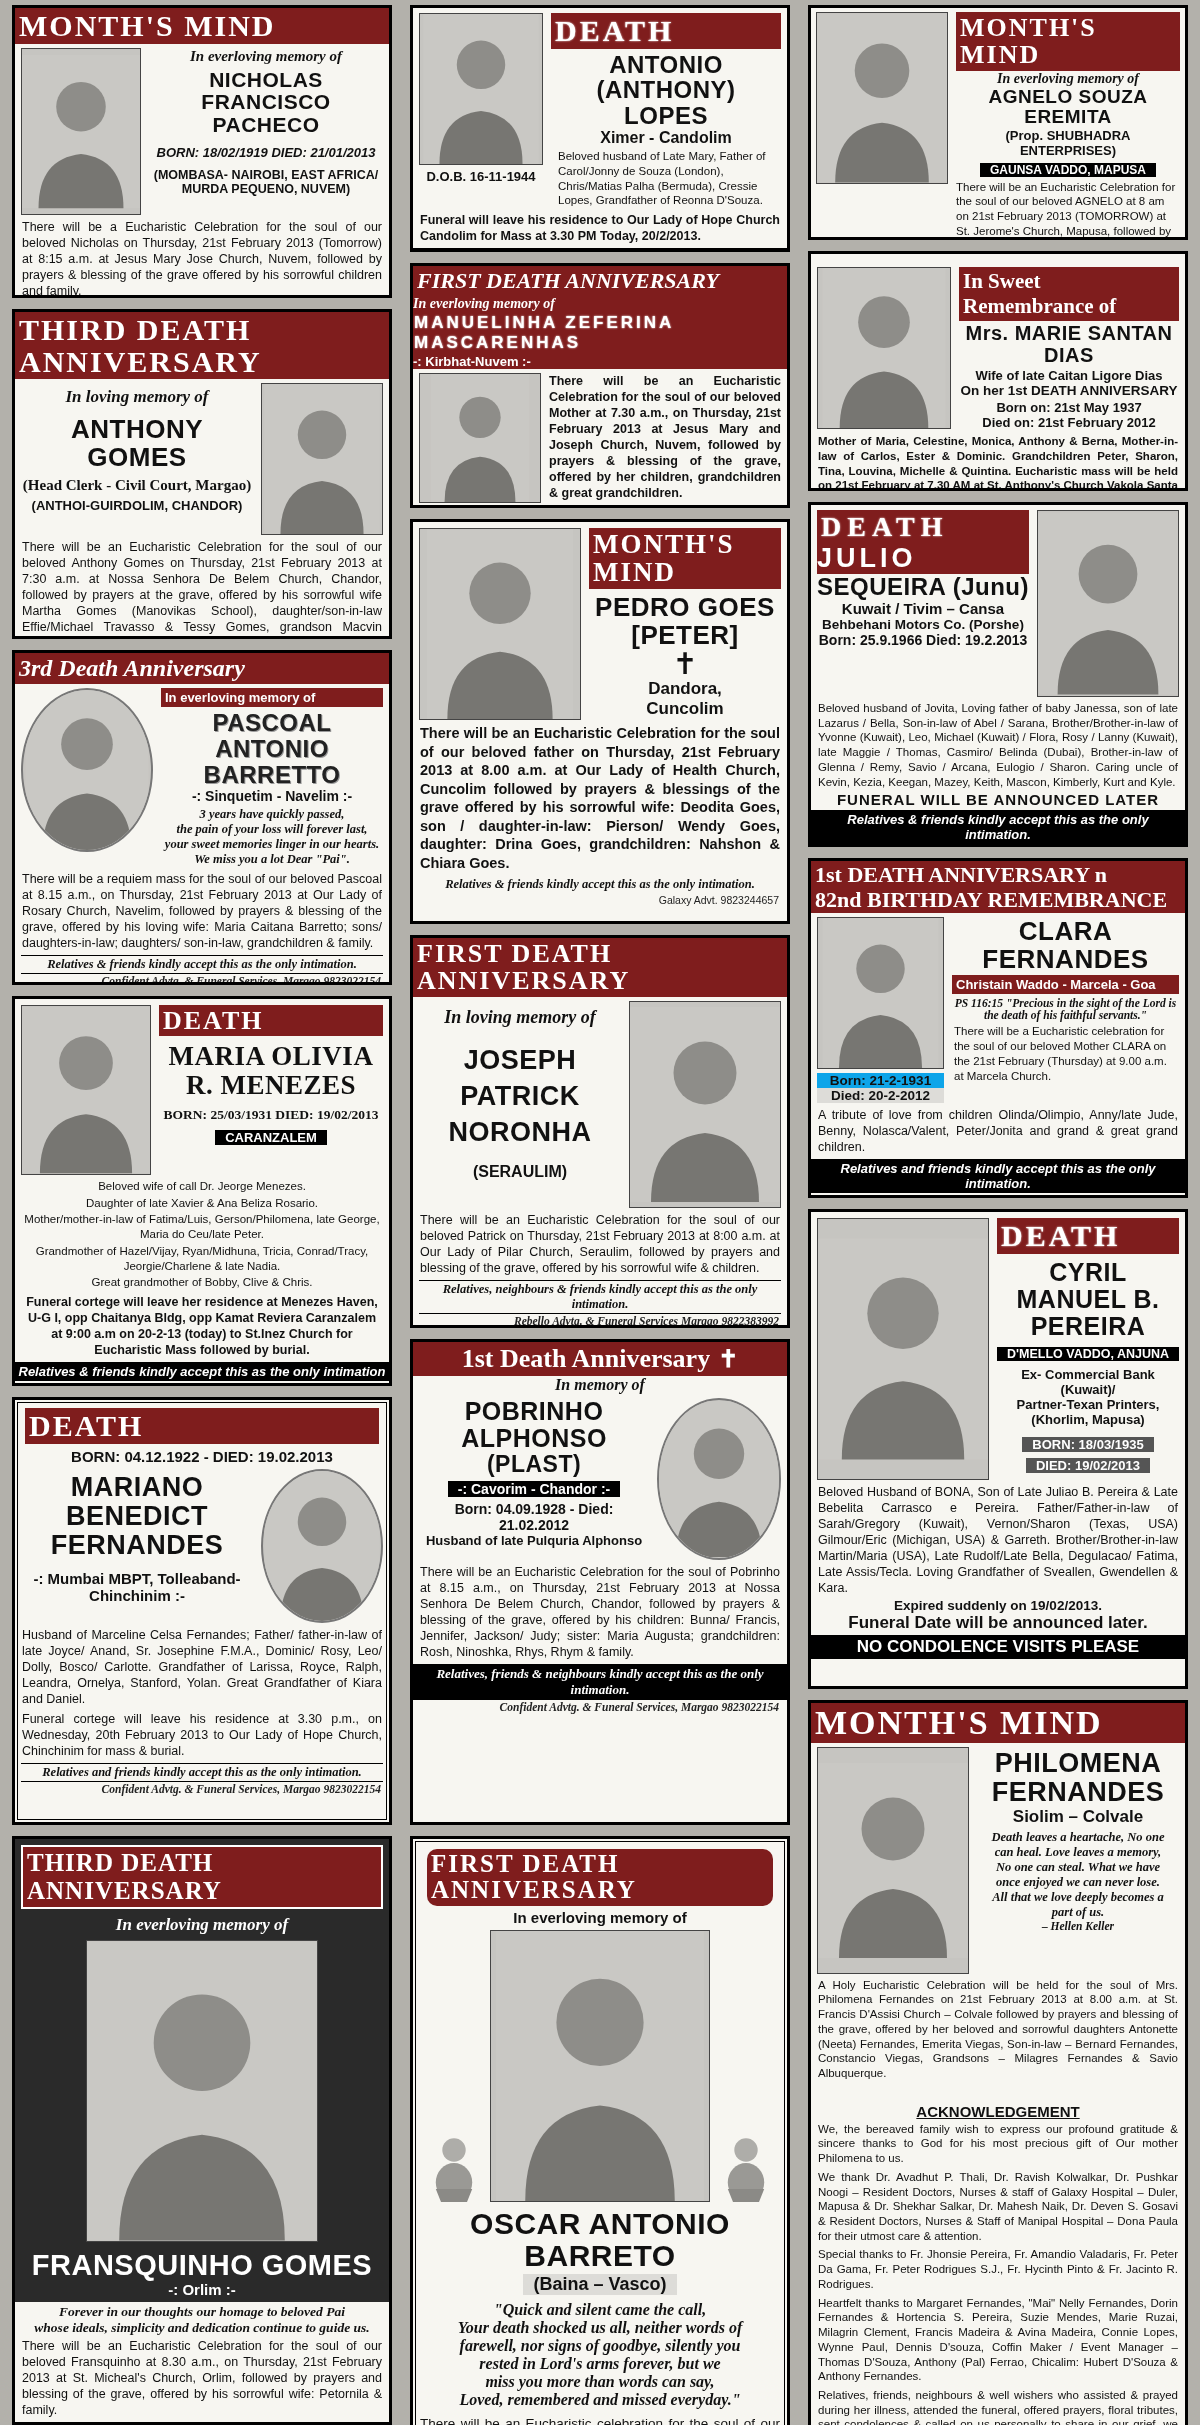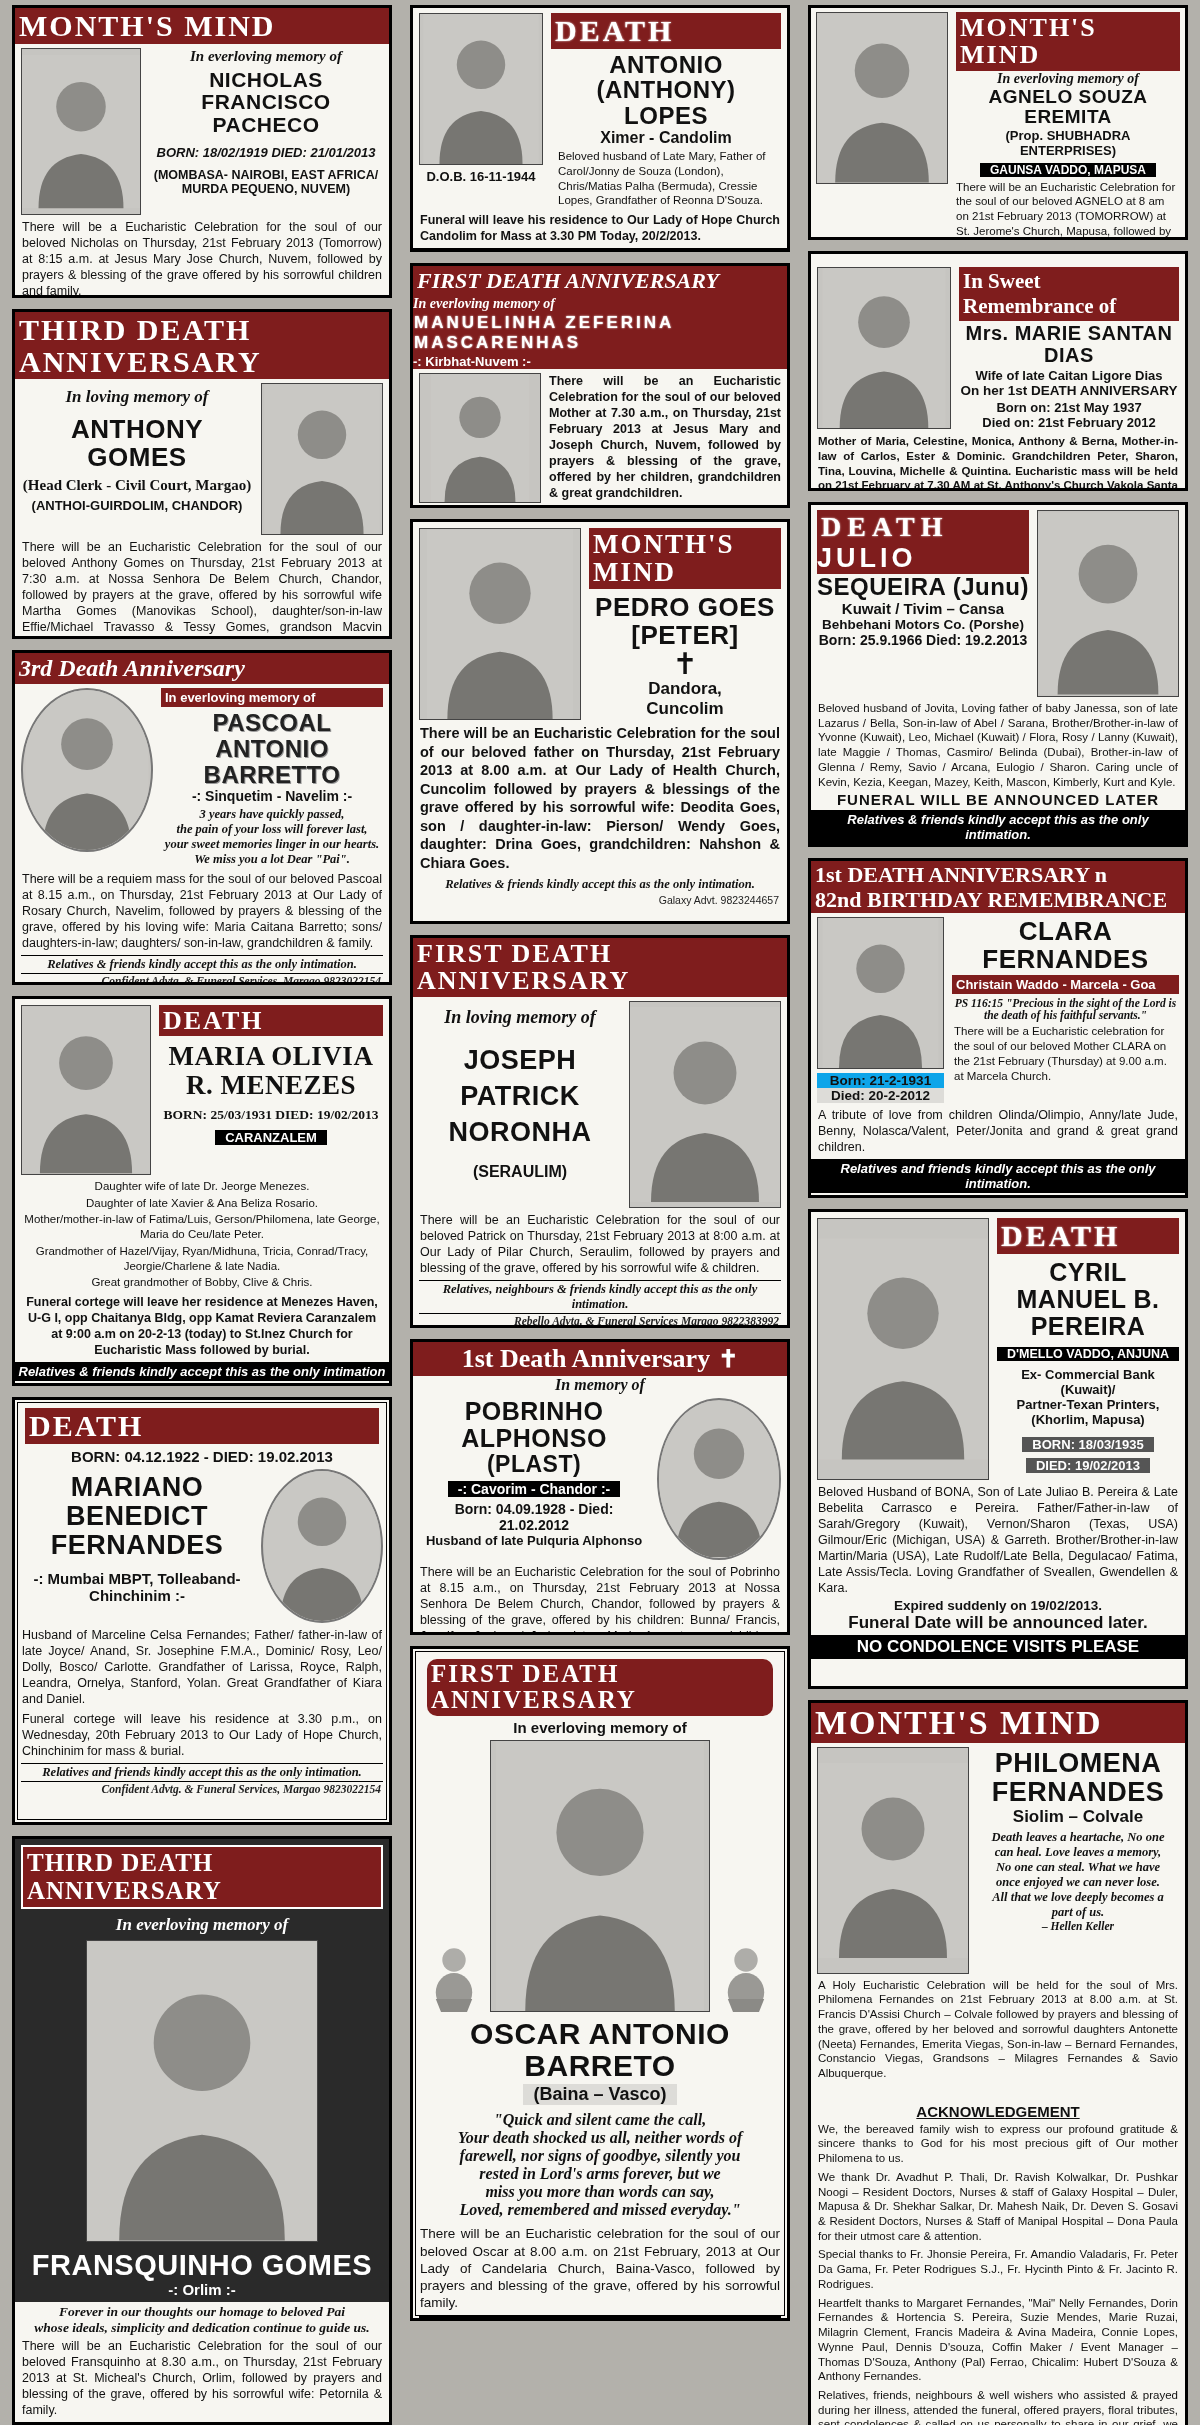--- a/index.html
+++ b/index.html
@@ -104,21 +104,21 @@
         <svg class="photo" viewBox="0 0 100 130" width="128" height="168">
             <use href="#bust"></use>
           </svg>
         <div class="grow center">
           <div class="bar serifbar" style="font-size:26px">DEATH</div>
           <div class="name" style="font-family:'Liberation Serif',serif;font-size:27px;margin-top:6px">MARIA OLIVIA R. MENEZES</div>
           <div style="font-weight:bold;font-size:13.5px;font-family:'Liberation Serif',serif;margin-top:6px">BORN: 25/03/1931 DIED: 19/02/2013</div>
           <div style="margin-top:5px"><span class="badge">CARANZALEM</span></div>
         </div>
       </div>
-      <div class="body center sm">Daughter wife of late Dr. Jeorge Menezes.</div>
+      <div class="body center sm">Beloved wife of call Dr. Jeorge Menezes.</div>
       <div class="body center sm" style="padding-top:0">Daughter of late Xavier &amp; Ana Beliza Rosario.</div>
       <div class="body center sm" style="padding-top:0">Mother/mother-in-law of Fatima/Luis, Gerson/Philomena, late George, Maria do Ceu/late Peter.</div>
       <div class="body center sm" style="padding-top:0">Grandmother of Hazel/Vijay, Ryan/Midhuna, Tricia, Conrad/Tracy, Jeorgie/Charlene &amp; late Nadia.</div>
       <div class="body center sm" style="padding-top:0">Great grandmother of Bobby, Clive &amp; Chris.</div>
       <div class="body center" style="font-weight:bold">Funeral cortege will leave her residence at Menezes Haven, U-G I, opp Chaitanya Bldg, opp Kamat Reviera Caranzalem at 9:00 a.m on 20-2-13 (today) to St.Inez Church for Eucharistic Mass followed by burial.</div>
       <div class="fbar">Relatives &amp; friends kindly accept this as the only intimation</div>
       <div class="adv">GOANRITES 9822332015 9822155397</div>
     </div>
 
     <div class="ad dbl" style="height:428px">
@@ -229,21 +229,21 @@
         </div>
         <svg class="photo" viewBox="0 0 100 130" width="150" height="205">
             <use href="#bust"></use>
           </svg>
       </div>
       <div class="body">There will be an Eucharistic Celebration for the soul of our beloved Patrick on Thursday, 21st February 2013 at 8:00 a.m. at Our Lady of Pilar Church, Seraulim, followed by prayers and blessing of the grave, offered by his sorrowful wife &amp; children.</div>
       <div class="fi">Relatives, neighbours &amp; friends kindly accept this as the only intimation.</div>
       <div class="adv script">Rebello Advtg. &amp; Funeral Services Margao 9822383992</div>
     </div>
 
-    <div class="ad" style="height:296px">
+    <div class="ad" style="height:486px">
       <div class="bar" style="display:flex;align-items:center;justify-content:center;gap:8px">
         <span style="font-family:'Liberation Serif',serif;font-size:26px">1st Death Anniversary</span>
         <span style="font-size:24px">✝</span>
       </div>
       <div class="center script" style="font-size:16px">In memory of</div>
       <div class="row">
         <div class="grow center">
           <div class="name" style="font-size:25px">POBRINHO</div>
           <div class="name" style="font-size:25px">ALPHONSO</div>
           <div class="name" style="font-size:23px">(PLAST)</div>

